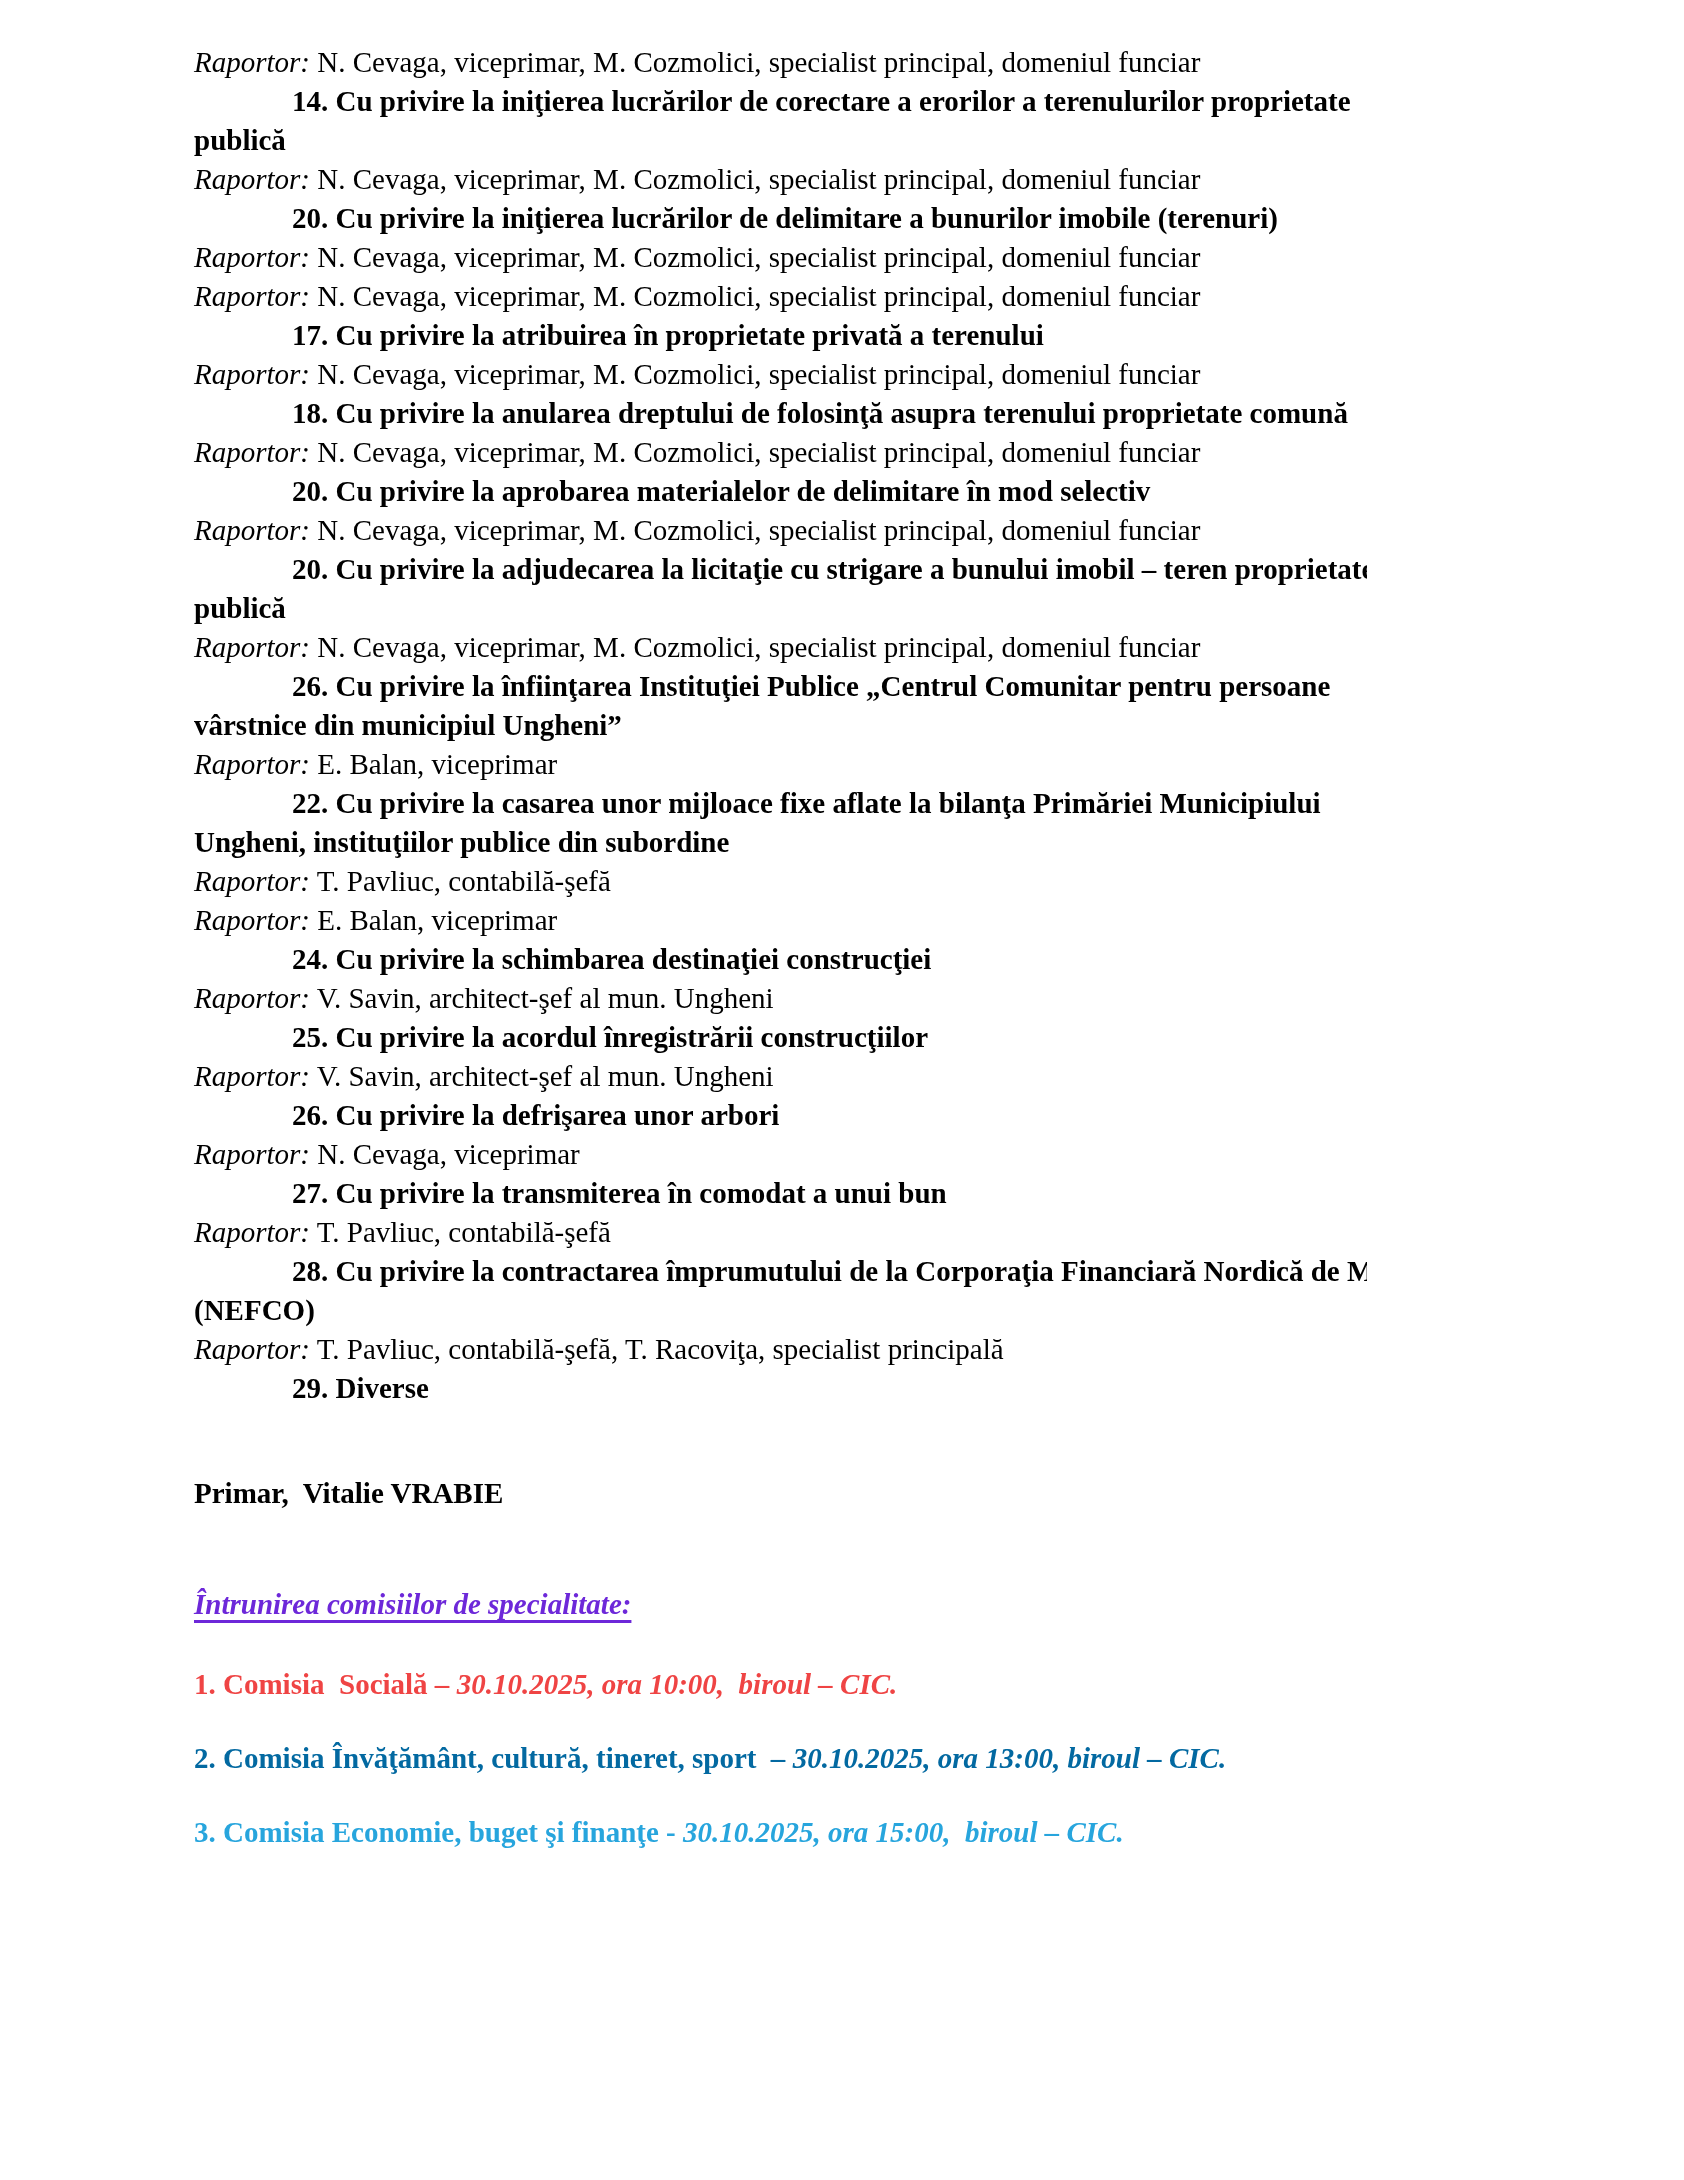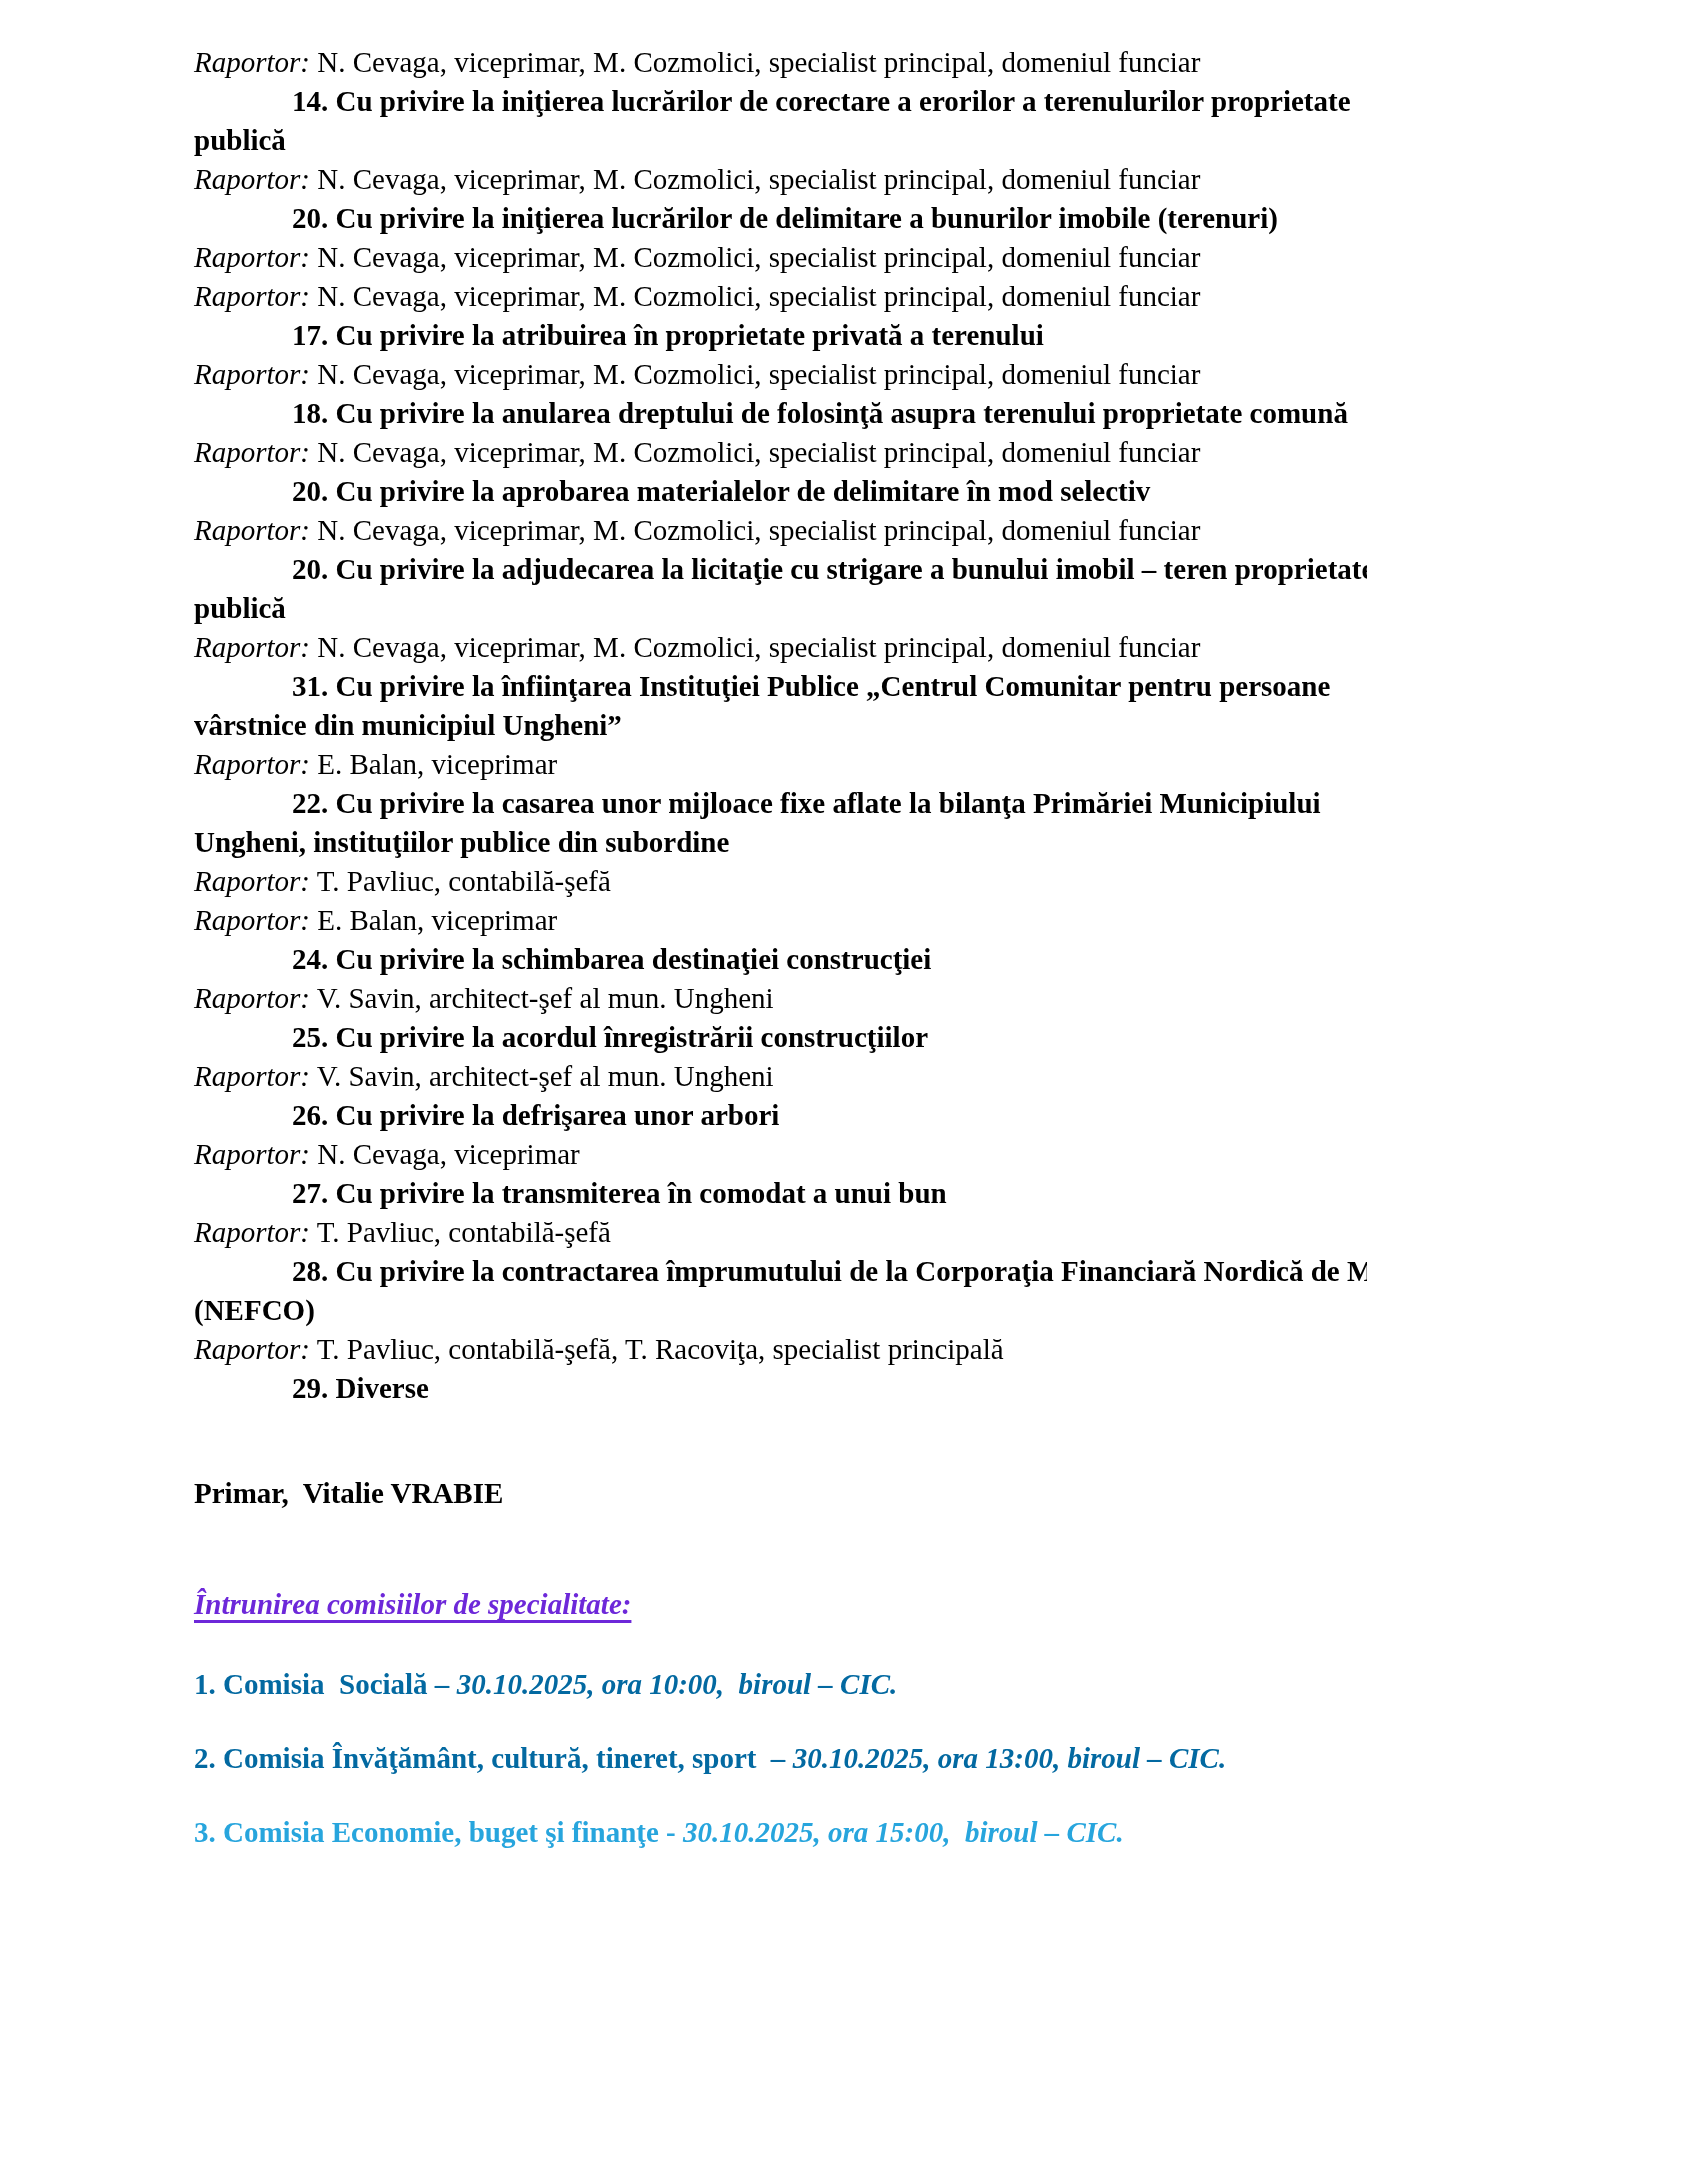--- a/index.html
+++ b/index.html
@@ -53,21 +53,21 @@
         <p class="raportor"><span class="rap-label">Raportor:</span><span> N. Cevaga, viceprimar, M. Cozmolici, specialist principal, domeniul funciar</span></p>
         <p class="item">17. Cu privire la atribuirea în proprietate privată a terenului</p>
         <p class="raportor"><span class="rap-label">Raportor:</span><span> N. Cevaga, viceprimar, M. Cozmolici, specialist principal, domeniul funciar</span></p>
         <p class="item">18. Cu privire la anularea dreptului de folosinţă asupra terenului proprietate comună</p>
         <p class="raportor"><span class="rap-label">Raportor:</span><span> N. Cevaga, viceprimar, M. Cozmolici, specialist principal, domeniul funciar</span></p>
         <p class="item">20. Cu privire la aprobarea materialelor de delimitare în mod selectiv</p>
         <p class="raportor"><span class="rap-label">Raportor:</span><span> N. Cevaga, viceprimar, M. Cozmolici, specialist principal, domeniul funciar</span></p>
         <p class="item">20. Cu privire la adjudecarea la licitaţie cu strigare a bunului imobil – teren proprietate
 publică</p>
         <p class="raportor"><span class="rap-label">Raportor:</span><span> N. Cevaga, viceprimar, M. Cozmolici, specialist principal, domeniul funciar</span></p>
-        <p class="item">31. Cu privire la înfiinţarea Instituţiei Publice „Centrul Comunitar pentru persoane
+        <p class="item">26. Cu privire la înfiinţarea Instituţiei Publice „Centrul Comunitar pentru persoane
 vârstnice din municipiul Ungheni”</p>
         <p class="raportor"><span class="rap-label">Raportor:</span><span> E. Balan, viceprimar</span></p>
         <p class="item">22. Cu privire la casarea unor mijloace fixe aflate la bilanţa Primăriei Municipiului
 Ungheni, instituţiilor publice din subordine</p>
         <p class="raportor"><span class="rap-label">Raportor:</span><span> T. Pavliuc, contabilă-şefă</span></p>
         <p class="raportor"><span class="rap-label">Raportor:</span><span> E. Balan, viceprimar</span></p>
         <p class="item">24. Cu privire la schimbarea destinaţiei construcţiei</p>
         <p class="raportor"><span class="rap-label">Raportor:</span><span> V. Savin, architect-şef al mun. Ungheni</span></p>
         <p class="item">25. Cu privire la acordul înregistrării construcţiilor</p>
         <p class="raportor"><span class="rap-label">Raportor:</span><span> V. Savin, architect-şef al mun. Ungheni</span></p>
@@ -76,19 +76,19 @@
         <p class="item">27. Cu privire la transmiterea în comodat a unui bun</p>
         <p class="raportor"><span class="rap-label">Raportor:</span><span> T. Pavliuc, contabilă-şefă</span></p>
         <p class="item">28. Cu privire la contractarea împrumutului de la Corporaţia Financiară Nordică de Mediu
 (NEFCO)</p>
         <p class="raportor"><span class="rap-label">Raportor:</span><span> T. Pavliuc, contabilă-şefă, T. Racoviţa, specialist principală</span></p>
         <p class="item">29. Diverse</p>
       </div>
     <p class="signature">Primar,  Vitalie VRABIE</p>
     <p class="committees-heading" style="color: #6d28d9;">Întrunirea comisiilor de specialitate:</p>
     <div id="committees-list">
-        <p class="committee" style="color: #0369a1;"><span class="cname">1. Comisia  Socială </span><span class="sched">– 30.10.2025, ora 10:00,  biroul – CIC.</span></p>
+        <p class="committee" style="color: #ef4444;"><span class="cname">1. Comisia  Socială </span><span class="sched">– 30.10.2025, ora 10:00,  biroul – CIC.</span></p>
         <p class="committee" style="color: #0369a1;"><span class="cname">2. Comisia Învăţământ, cultură, tineret, sport  </span><span class="sched">– 30.10.2025, ora 13:00, biroul – CIC.</span></p>
         <p class="committee" style="color: rgb(39, 165, 221);"><span class="cname">3. Comisia Economie, buget şi finanţe - </span><span class="sched">30.10.2025, ora 15:00,  biroul – CIC.</span></p>
       </div>
   </div>
 </div>
 
 
 </body></html>

